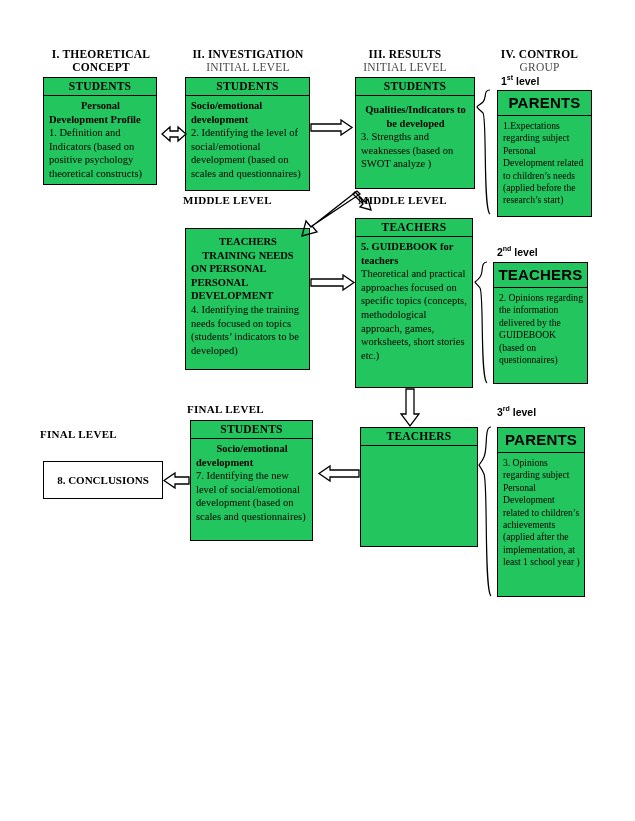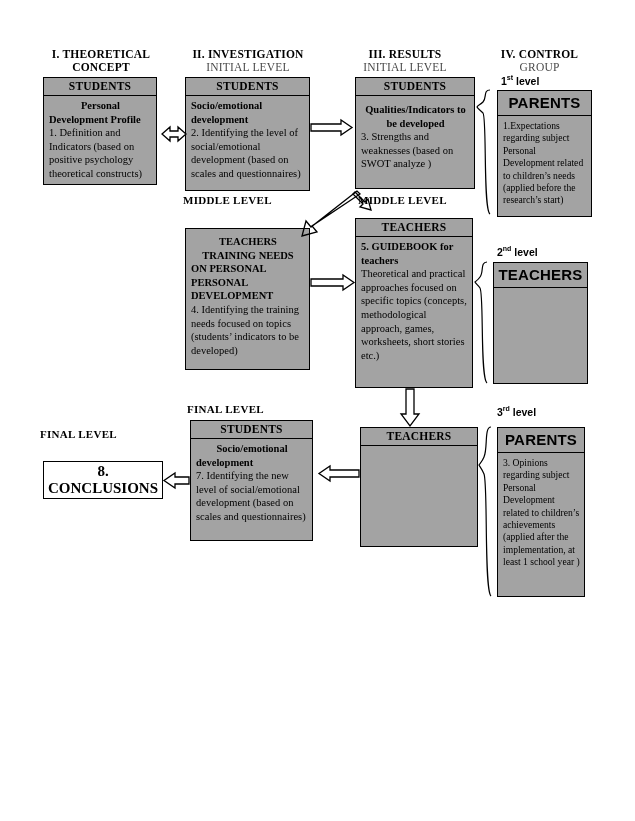--- a/index.html
+++ b/index.html
@@ -14,35 +14,35 @@
            letter-spacing:.2px;}
   .colsub{font-weight:normal;font-size:11.5px;text-align:center;line-height:13px;
           color:#4a4a4a;}
   .levelcap{font-weight:bold;font-size:11px;text-align:left;line-height:13px;
             letter-spacing:.3px;}
   .sanslevel{font-family:"Liberation Sans","DejaVu Sans",sans-serif;
              font-weight:bold;font-size:10.5px;text-align:left;}
   .sanslevel sup{font-size:7px;vertical-align:super;}
 
   
-  .box{border:1.3px solid #000;box-sizing:border-box;background:#a3a3a3;}
+  .box{border:1.3px solid #000;box-sizing:border-box;background:#22c55e;}
   .box .hdr{border-bottom:1.3px solid #000;text-align:center;font-weight:bold;
             font-size:11.5px;padding:2px 0 3px;letter-spacing:.2px;}
   .box .body{padding:3px 4px 3px 5px;font-size:10.5px;line-height:13.6px;}
   .box .body b{font-weight:bold;}
   .ctr{text-align:center;}
 
   
   .sansbox .hdr{font-family:"Liberation Sans","DejaVu Sans",sans-serif;
                 font-size:15px;font-weight:bold;padding:3px 0 4px;}
   .sansbox .body{font-size:9.6px;line-height:12.4px;padding:4px 4px 3px 5px;}
 
   .plainbox{border:1.3px solid #000;box-sizing:border-box;display:flex;
             align-items:center;justify-content:center;font-weight:bold;
-            font-size:15px;text-align:center;}
+            font-size:11px;text-align:center;}
 
   svg.ov{position:absolute;left:0;top:0;width:635px;height:821px;
          pointer-events:none;overflow:visible;}
 </style>
 </head>
 <body>
 
 <div id="canvas">
 
   <div class="abs colhead" style="left:36px;top:48px;width:130px;">
@@ -146,20 +146,21 @@
     <span>8. CONCLUSIONS</span>
   </div>
 
   <div class="abs box sansbox" style="left:497px;top:90px;width:95px;height:127px;">
     <div class="hdr">PARENTS</div>
     <div class="body">1.Expectations regarding subject Personal Development related to children’s needs (applied before the research’s start)</div>
   </div>
 
   <div class="abs box sansbox" style="left:493px;top:262px;width:95px;height:122px;">
     <div class="hdr">TEACHERS</div>
+    <div class="body">2. Opinions regarding the information delivered by the GUIDEBOOK (based on questionnaires)</div>
   </div>
 
   <div class="abs box sansbox" style="left:497px;top:427px;width:88px;height:170px;">
     <div class="hdr">PARENTS</div>
     <div class="body">3. Opinions regarding subject Personal Development related to children’s achievements (applied after the implementation, at least 1 school year )</div>
   </div>
 
   <svg class="ov" viewBox="0 0 635 821">
     <g fill="none" stroke="#000" stroke-width="1.3" stroke-linejoin="miter">
 

